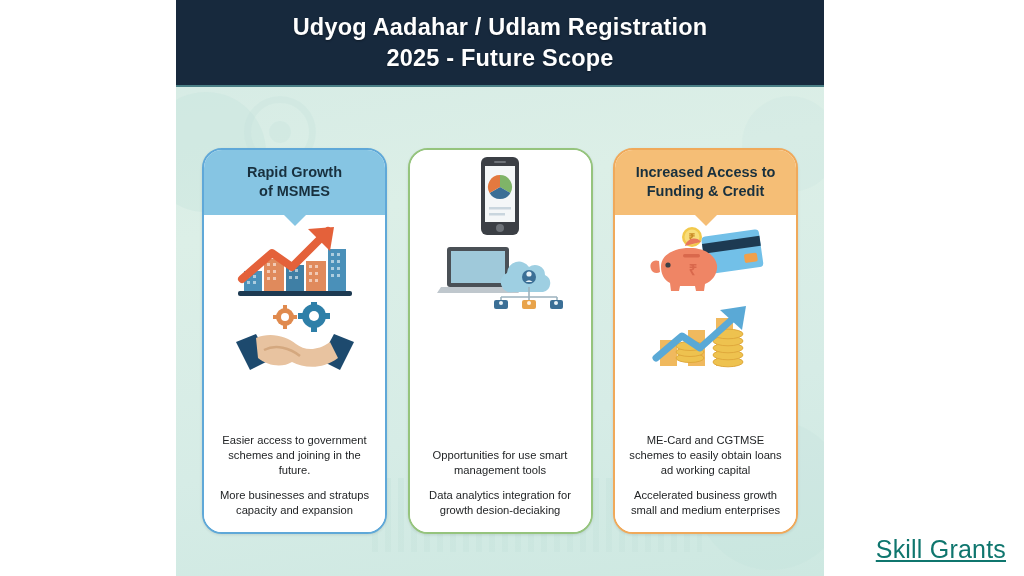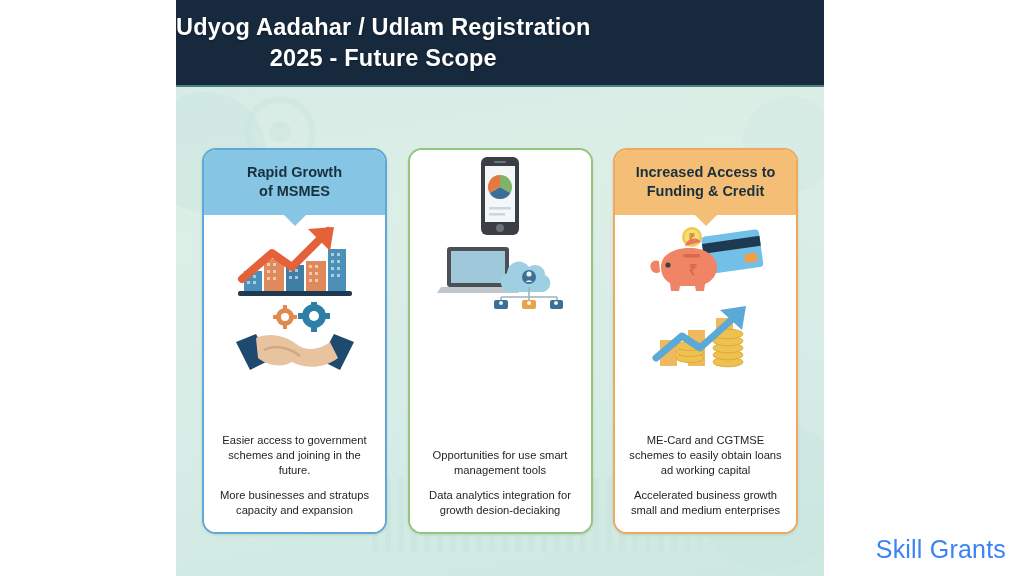--- a/index.html
+++ b/index.html
@@ -67,21 +67,21 @@
 
   
   #header {
     position: absolute;
     left: 0; top: 0;
     width: 648px;
     height: 87px;
     background: #17293d;
     display: flex;
     align-items: center;
-    justify-content: flex-start;
+    justify-content: center;
     box-sizing: border-box;
     border-bottom: 2px solid #4a7f86;
   }
   #header-title {
     color: #ffffff;
     font-size: 23.5px;
     font-weight: bold;
     line-height: 1.28;
     text-align: center;
     letter-spacing: .2px;
@@ -96,21 +96,21 @@
     top: 148px;
     width: 596px;
     height: 386px;
     display: flex;
     justify-content: space-between;
   }
 
   .card {
     width: 185px;
     height: 100%;
-    border-radius: 14px;
+    border-radius: 20px;
     background: #ffffff;
     box-sizing: border-box;
     display: flex;
     flex-direction: column;
     overflow: hidden;
     box-shadow: 0 1px 3px rgba(0,0,0,.10);
   }
   .card.blue   { border: 2.5px solid #5fa8d8; }
   .card.green  { border: 2.5px solid #95c47d; }
   .card.orange { border: 2.5px solid #f0a95a; justify-content: center; }
@@ -186,22 +186,23 @@
     padding: 0 3px;
   }
   .para:last-child { margin-bottom: 0; }
 
   
   #watermark {
     position: absolute;
     right: 18px;
     bottom: 12px;
     font-size: 25px;
-    color: #3b82f6;
+    color: #0f766e;
     letter-spacing: .2px;
+    text-decoration: underline;
   }
 </style>
 </head>
 <body>
 
 <div id="page">
 
   <div id="infographic">
 
     <div class="bg-shape bg-circle" style="left:-30px; top:92px; width:120px; height:120px;"></div>

